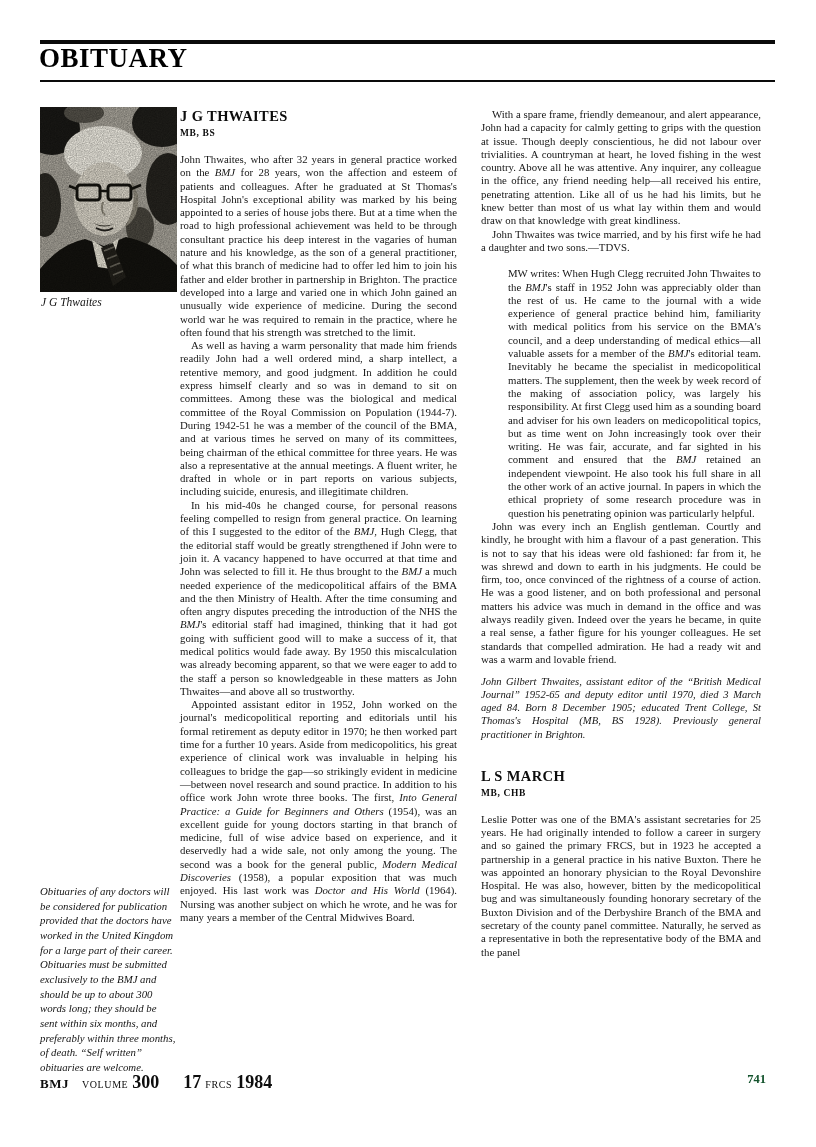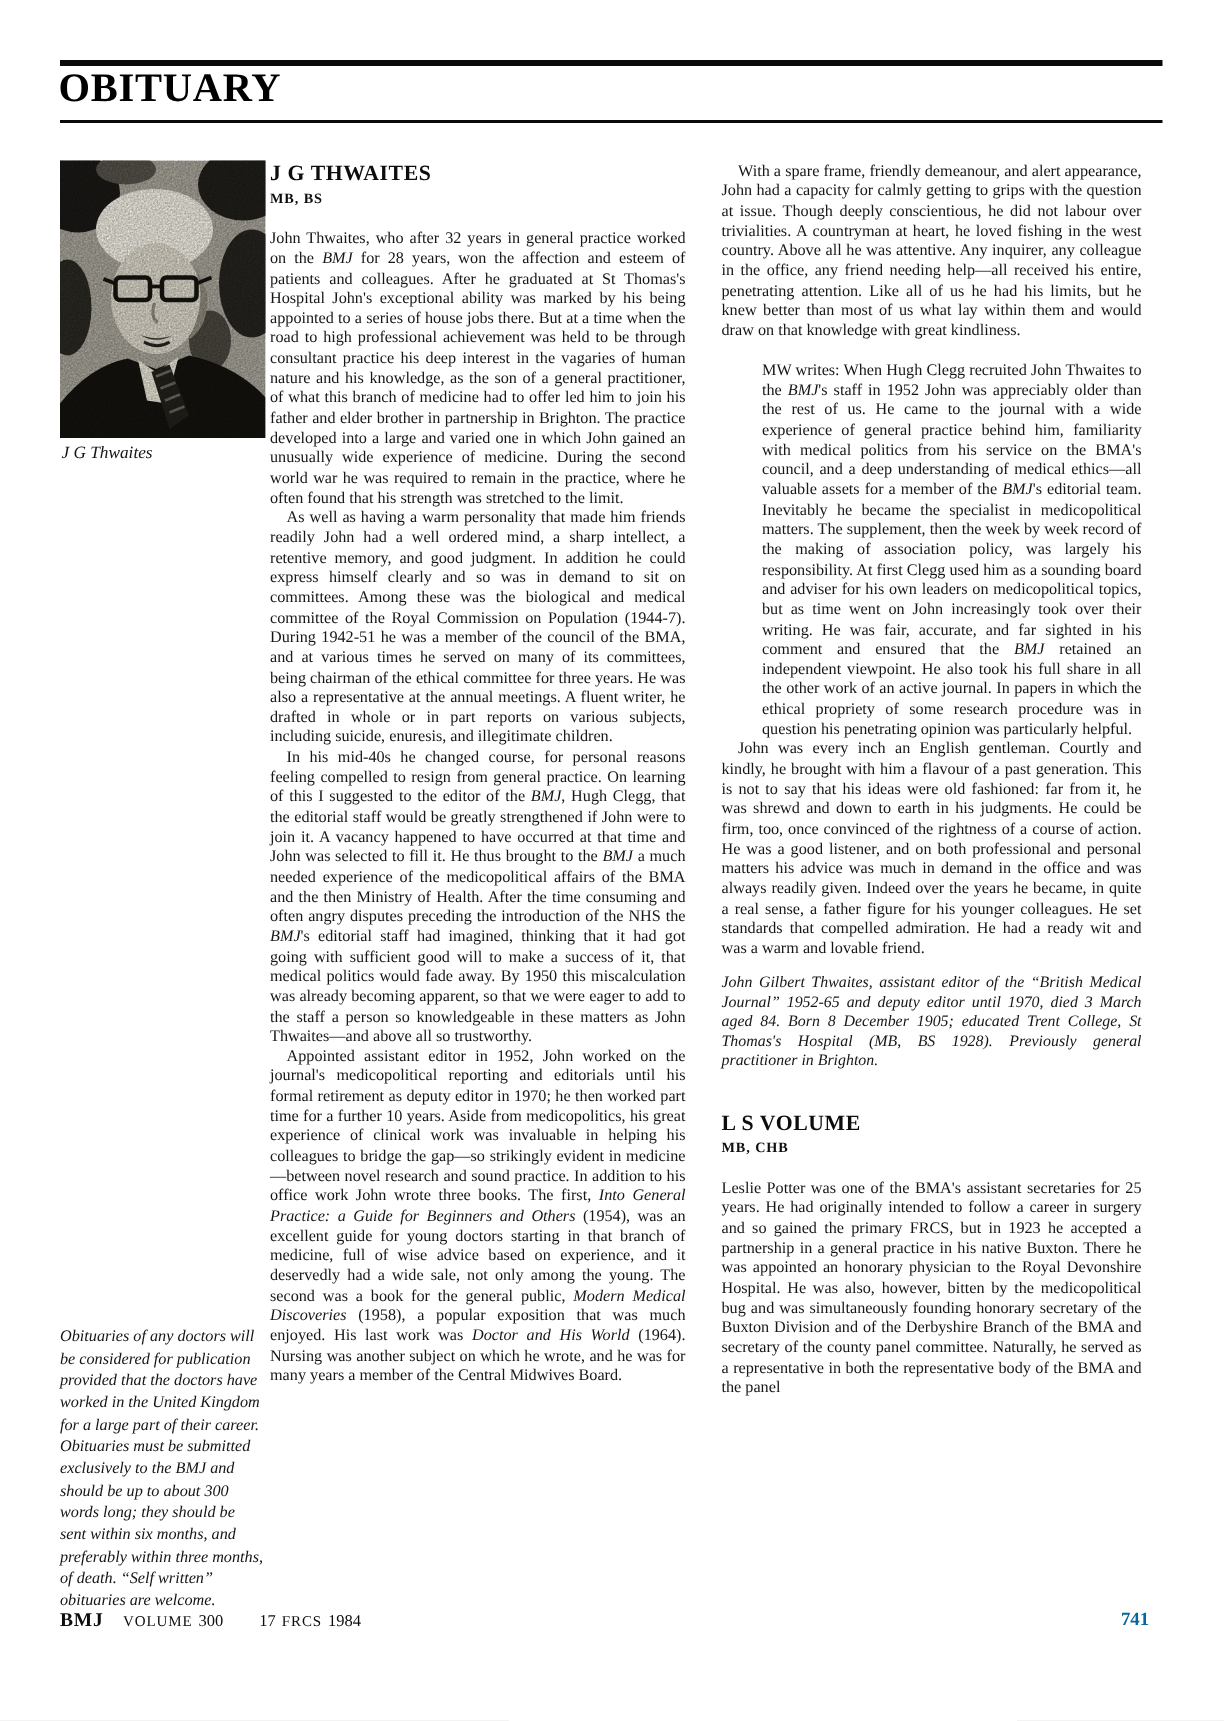--- a/index.html
+++ b/index.html
@@ -56,25 +56,25 @@
     margin: 9px 0 0 0; font-style: italic; font-size: 10.6px;
     line-height: 13.1px; text-align: justify; color: #161616;
   }
   .potter-head { margin-top: 27px; }
   .footer-left {
     position: absolute; left: 40px; top: 1072px;
     display: flex; align-items: baseline; color: #0d0d0d;
   }
   .fj   { font-size: 13px; font-weight: bold; letter-spacing: 0.5px; }
   .fsc  { font-size: 10px; font-weight: normal; letter-spacing: 0.6px; }
-  .fnum { font-size: 11px; font-weight: normal; }
+  .fnum { font-size: 18px; font-weight: bold; }
   .sp14 { margin-left: 13px; } .sp4 { margin-left: 4px; } .sp24 { margin-left: 24px; }
   .page-number {
     position: absolute; right: 50px; top: 1072px;
-    font-size: 12.5px; font-weight: bold; color: #0369a1;
+    font-size: 12.5px; font-weight: bold; color: #14532d;
   }
 </style>
 </head>
 <body>
 
 <div class="page">
 
   <div class="rule thick"></div>
   <h1 class="page-title">OBITUARY</h1>
   <div class="rule thin"></div>
@@ -120,24 +120,25 @@
     <h2 class="obit-name">J G THWAITES</h2>
     <div class="quals">MB, BS</div>
     <p class="body-p">John Thwaites, who after 32 years in general practice worked on the <i>BMJ</i> for 28 years, won the affection and esteem of patients and colleagues. After he graduated at St Thomas's Hospital John's exceptional ability was marked by his being appointed to a series of house jobs there. But at a time when the road to high professional achievement was held to be through consultant practice his deep interest in the vagaries of human nature and his knowledge, as the son of a general practitioner, of what this branch of medicine had to offer led him to join his father and elder brother in partnership in Brighton. The practice developed into a large and varied one in which John gained an unusually wide experience of medicine. During the second world war he was required to remain in the practice, where he often found that his strength was stretched to the limit.</p>
     <p class="body-p indent">As well as having a warm personality that made him friends readily John had a well ordered mind, a sharp intellect, a retentive memory, and good judgment. In addition he could express himself clearly and so was in demand to sit on committees. Among these was the biological and medical committee of the Royal Commission on Population (1944-7). During 1942-51 he was a member of the council of the BMA, and at various times he served on many of its committees, being chairman of the ethical committee for three years. He was also a representative at the annual meetings. A fluent writer, he drafted in whole or in part reports on various subjects, including suicide, enuresis, and illegitimate children.</p>
     <p class="body-p indent">In his mid-40s he changed course, for personal reasons feeling compelled to resign from general practice. On learning of this I suggested to the editor of the <i>BMJ</i>, Hugh Clegg, that the editorial staff would be greatly strengthened if John were to join it. A vacancy happened to have occurred at that time and John was selected to fill it. He thus brought to the <i>BMJ</i> a much needed experience of the medicopolitical affairs of the BMA and the then Ministry of Health. After the time consuming and often angry disputes preceding the introduction of the NHS the <i>BMJ</i>'s editorial staff had imagined, thinking that it had got going with sufficient good will to make a success of it, that medical politics would fade away. By 1950 this miscalculation was already becoming apparent, so that we were eager to add to the staff a person so knowledgeable in these matters as John Thwaites—and above all so trustworthy.</p>
     <p class="body-p indent">Appointed assistant editor in 1952, John worked on the journal's medicopolitical reporting and editorials until his formal retirement as deputy editor in 1970; he then worked part time for a further 10 years. Aside from medicopolitics, his great experience of clinical work was invaluable in helping his colleagues to bridge the gap—so strikingly evident in medicine—between novel research and sound practice. In addition to his office work John wrote three books. The first, <i>Into General Practice: a Guide for Beginners and Others</i> (1954), was an excellent guide for young doctors starting in that branch of medicine, full of wise advice based on experience, and it deservedly had a wide sale, not only among the young. The second was a book for the general public, <i>Modern Medical Discoveries</i> (1958), a popular exposition that was much enjoyed. His last work was <i>Doctor and His World</i> (1964). Nursing was another subject on which he wrote, and he was for many years a member of the Central Midwives Board.</p>
   </section>
 
   <section class="col col2">
     <p class="body-p indent">With a spare frame, friendly demeanour, and alert appearance, John had a capacity for calmly getting to grips with the question at issue. Though deeply conscientious, he did not labour over trivialities. A countryman at heart, he loved fishing in the west country. Above all he was attentive. Any inquirer, any colleague in the office, any friend needing help—all received his entire, penetrating attention. Like all of us he had his limits, but he knew better than most of us what lay within them and would draw on that knowledge with great kindliness.</p>
+    <p class="body-p indent">John Thwaites was twice married, and by his first wife he had a daughter and two sons.—TDVS.</p>
     <p class="body-p sec-gap">MW writes: When Hugh Clegg recruited John Thwaites to the <i>BMJ</i>'s staff in 1952 John was appreciably older than the rest of us. He came to the journal with a wide experience of general practice behind him, familiarity with medical politics from his service on the BMA's council, and a deep understanding of medical ethics—all valuable assets for a member of the <i>BMJ</i>'s editorial team. Inevitably he became the specialist in medicopolitical matters. The supplement, then the week by week record of the making of association policy, was largely his responsibility. At first Clegg used him as a sounding board and adviser for his own leaders on medicopolitical topics, but as time went on John increasingly took over their writing. He was fair, accurate, and far sighted in his comment and ensured that the <i>BMJ</i> retained an independent viewpoint. He also took his full share in all the other work of an active journal. In papers in which the ethical propriety of some research procedure was in question his penetrating opinion was particularly helpful.</p>
     <p class="body-p indent">John was every inch an English gentleman. Courtly and kindly, he brought with him a flavour of a past generation. This is not to say that his ideas were old fashioned: far from it, he was shrewd and down to earth in his judgments. He could be firm, too, once convinced of the rightness of a course of action. He was a good listener, and on both professional and personal matters his advice was much in demand in the office and was always readily given. Indeed over the years he became, in quite a real sense, a father figure for his younger colleagues. He set standards that compelled admiration. He had a ready wit and was a warm and lovable friend.</p>
     <p class="bio-note">John Gilbert Thwaites, assistant editor of the “British Medical Journal” 1952-65 and deputy editor until 1970, died 3 March aged 84. Born 8 December 1905; educated Trent College, St Thomas's Hospital (MB, BS 1928). Previously general practitioner in Brighton.</p>
-    <h2 class="obit-name potter-head">L S VOLUME</h2>
+    <h2 class="obit-name potter-head">L S MARCH</h2>
     <div class="quals">MB, CHB</div>
     <p class="body-p">Leslie Potter was one of the BMA's assistant secretaries for 25 years. He had originally intended to follow a career in surgery and so gained the primary FRCS, but in 1923 he accepted a partnership in a general practice in his native Buxton. There he was appointed an honorary physician to the Royal Devonshire Hospital. He was also, however, bitten by the medicopolitical bug and was simultaneously founding honorary secretary of the Buxton Division and of the Derbyshire Branch of the BMA and secretary of the county panel committee. Naturally, he served as a representative in both the representative body of the BMA and the panel</p>
   </section>
 
   <div class="footer-left">
     <span class="fj">BMJ</span>
     <span class="fsc sp14">VOLUME</span>
     <span class="fnum sp4">300</span>
     <span class="fnum sp24">17</span>
     <span class="fsc sp4">FRCS</span>

